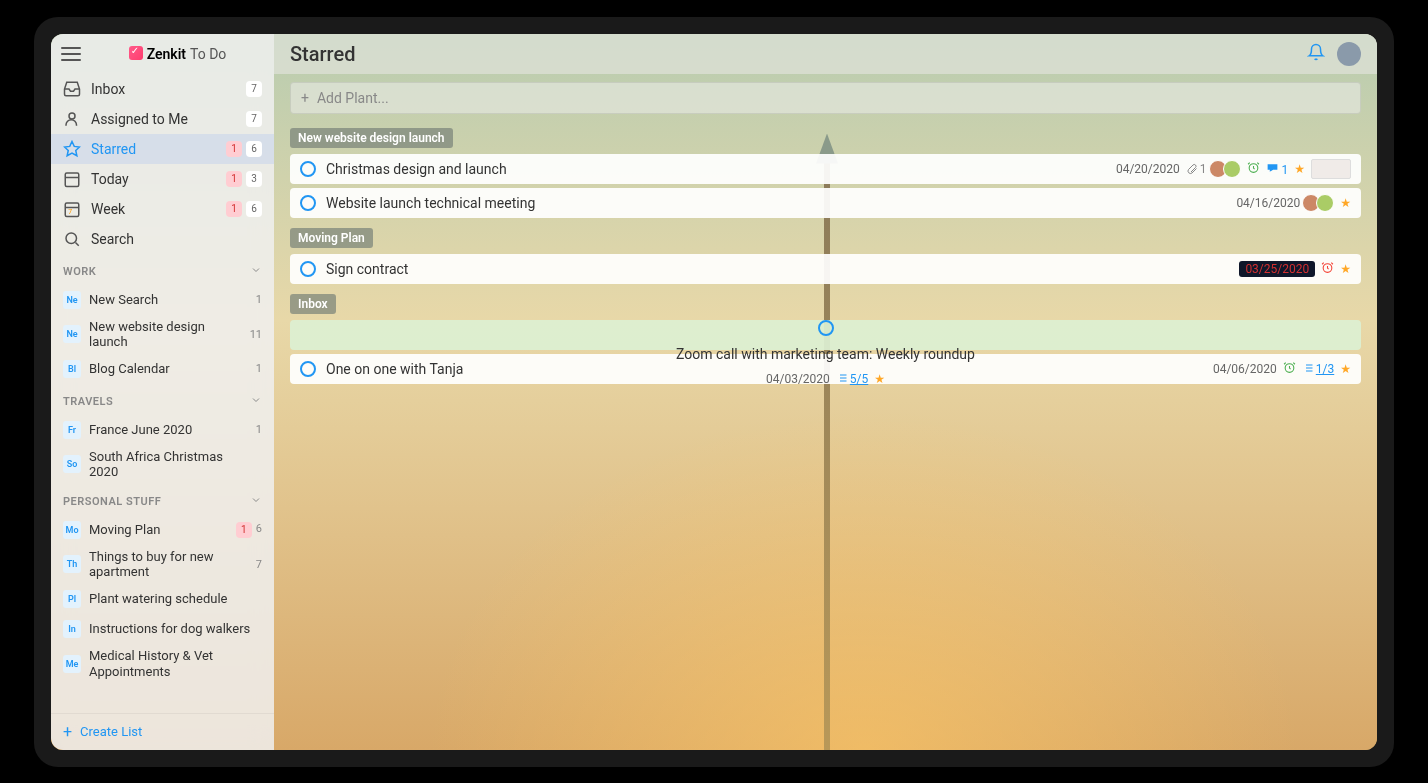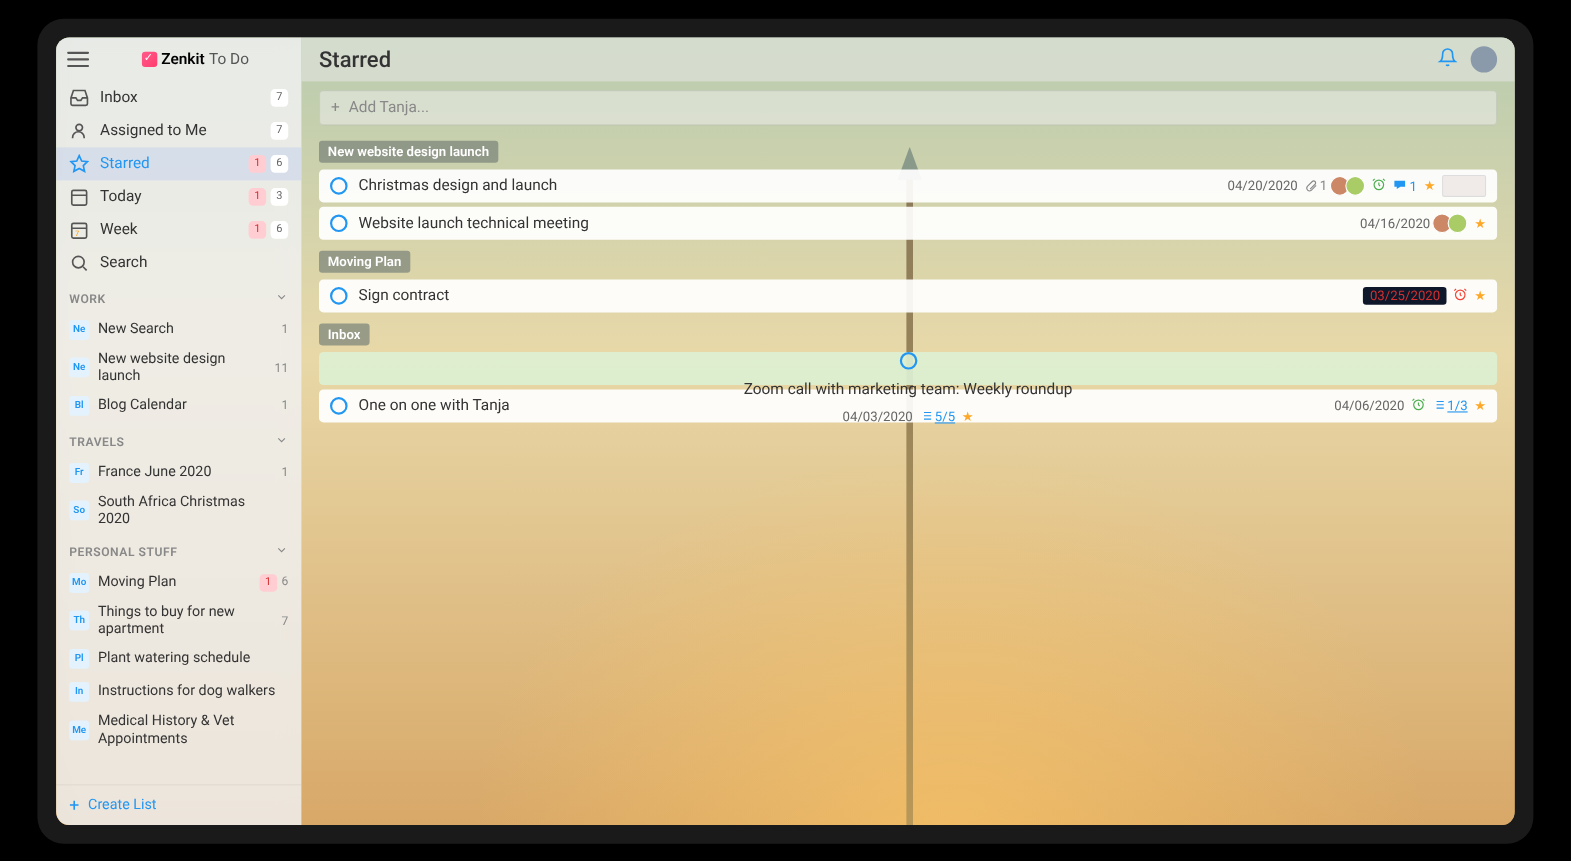--- a/index.html
+++ b/index.html
@@ -8,21 +8,21 @@
 .app-window { width: 100%; height: 100%; background: linear-gradient(180deg, #e8e4d8 0%, #f0ebd8 30%, #e8c98a 70%, #d4a85a 100%); border-radius: 12px; overflow: hidden; display: flex; position: relative; }
 .bg-illustration { position: absolute; inset: 0; background: linear-gradient(180deg, #b8ccb0 0%, #e8d8a8 40%, #d8a868 100%); z-index: 0; }
 .bg-illustration::after { content: ""; position: absolute; bottom: 0; left: 300px; right: 0; height: 400px; background: radial-gradient(ellipse at 50% 100%, rgba(255,200,100,0.6) 0%, transparent 60%); }
 .tower { position: absolute; left: 50%; top: 120px; bottom: 0; width: 6px; background: linear-gradient(180deg, #8a7a5a, #b89858); transform: translateX(110px); z-index: 1; }
 .tower::before { content:""; position:absolute; top:-20px; left:-8px; width:22px; height:30px; background:#8a9a8a; clip-path: polygon(50% 0, 100% 100%, 0 100%); }
 
 .sidebar { width: 223px; background: rgba(240,240,240,0.85); backdrop-filter: blur(10px); display: flex; flex-direction: column; z-index: 10; position: relative; overflow-y: auto; }
 .sidebar-header { display: flex; align-items: center; height: 40px; padding: 0 10px; gap: 10px; }
 .hamburger { width: 20px; height: 14px; display: flex; flex-direction: column; justify-content: space-between; cursor: pointer; }
 .hamburger span { height: 2px; background: #555; border-radius: 1px; }
-.brand { display: flex; align-items: center; gap: 4px; margin-left: auto; margin-right: auto; }
+.brand { display: flex; align-items: flex-start; gap: 4px; margin-left: auto; margin-right: auto; }
 .brand-logo { width: 14px; height: 14px; background: linear-gradient(135deg, #ff5a8a, #ff3d6e); border-radius: 3px; position: relative; }
 .brand-logo::after { content:"✓"; position:absolute; color:#fff; font-size:10px; left:2px; top:-1px; }
 .brand-name { font-weight: 600; font-size: 14px; }
 .brand-sub { font-size: 14px; color: #555; }
 
 .nav-item { display: flex; align-items: center; height: 30px; padding: 0 12px; gap: 10px; cursor: pointer; font-size: 14px; color: #333; }
 .nav-item.active { background: rgba(100,150,255,0.15); color: #2196f3; }
 .nav-item.active .nav-icon svg { stroke: #2196f3; }
 .nav-icon { width: 18px; height: 18px; display: flex; align-items: center; justify-content: center; }
 .nav-icon svg { stroke: #555; }
@@ -269,21 +269,21 @@
                 <path d="M13.73 21a2 2 0 0 1-3.46 0"></path>
               </svg>
           </span>
           <div class="avatar-sm"></div>
         </div>
       </div>
 
       <div class="content">
         <div class="add-task">
           <span>+</span>
-          <span>Add Tanja...</span>
+          <span>Add Plant...</span>
         </div>
         <div id="groups-container">
             <div><span class="group-label">New website design launch</span></div>
             <div class="task-row">
               <span class="task-circle"></span>
       <span class="task-title">Christmas design and launch</span>
       <span class="task-meta">
                 <span class="task-date">04/20/2020</span>
                 <span class="attach"><svg width="12" height="12" viewBox="0 0 24 24" fill="none" stroke="currentColor" stroke-width="2">
                     <path d="M21 11l-9 9a5 5 0 0 1-7-7l9-9a3.5 3.5 0 0 1 5 5L10 18"></path>

